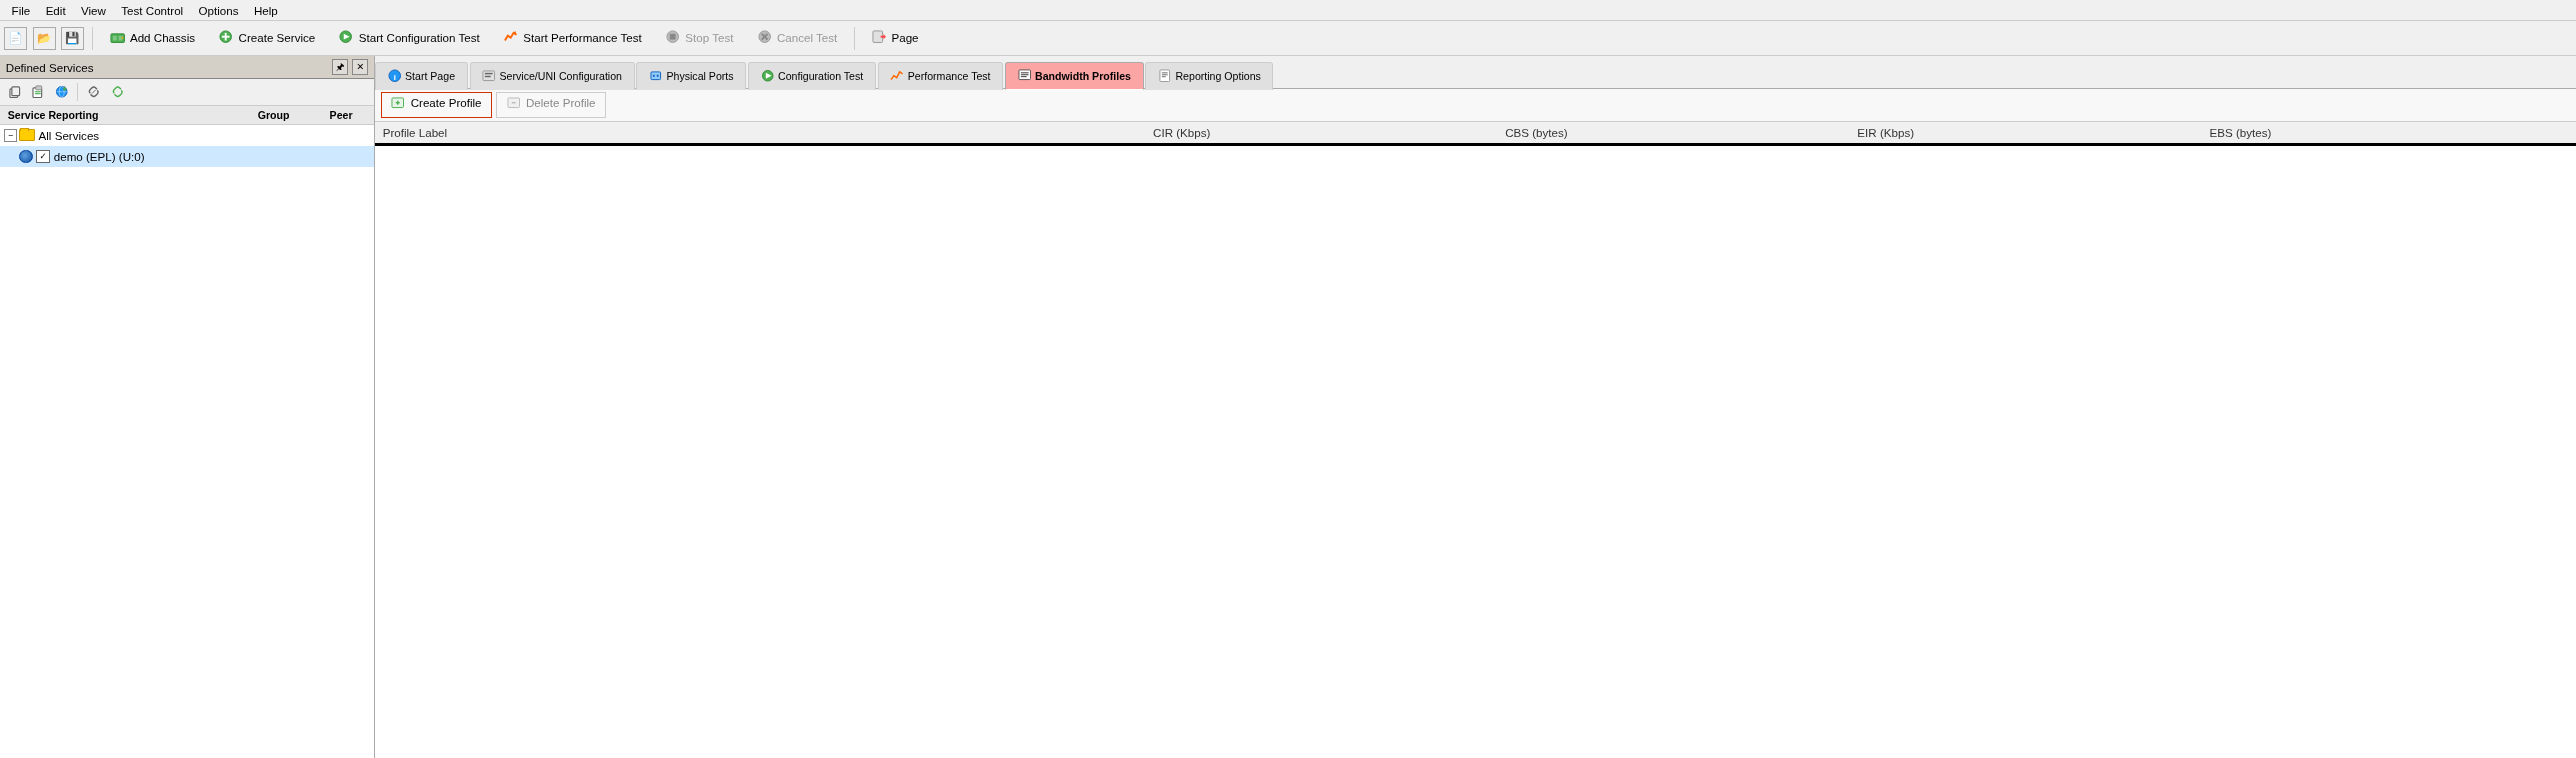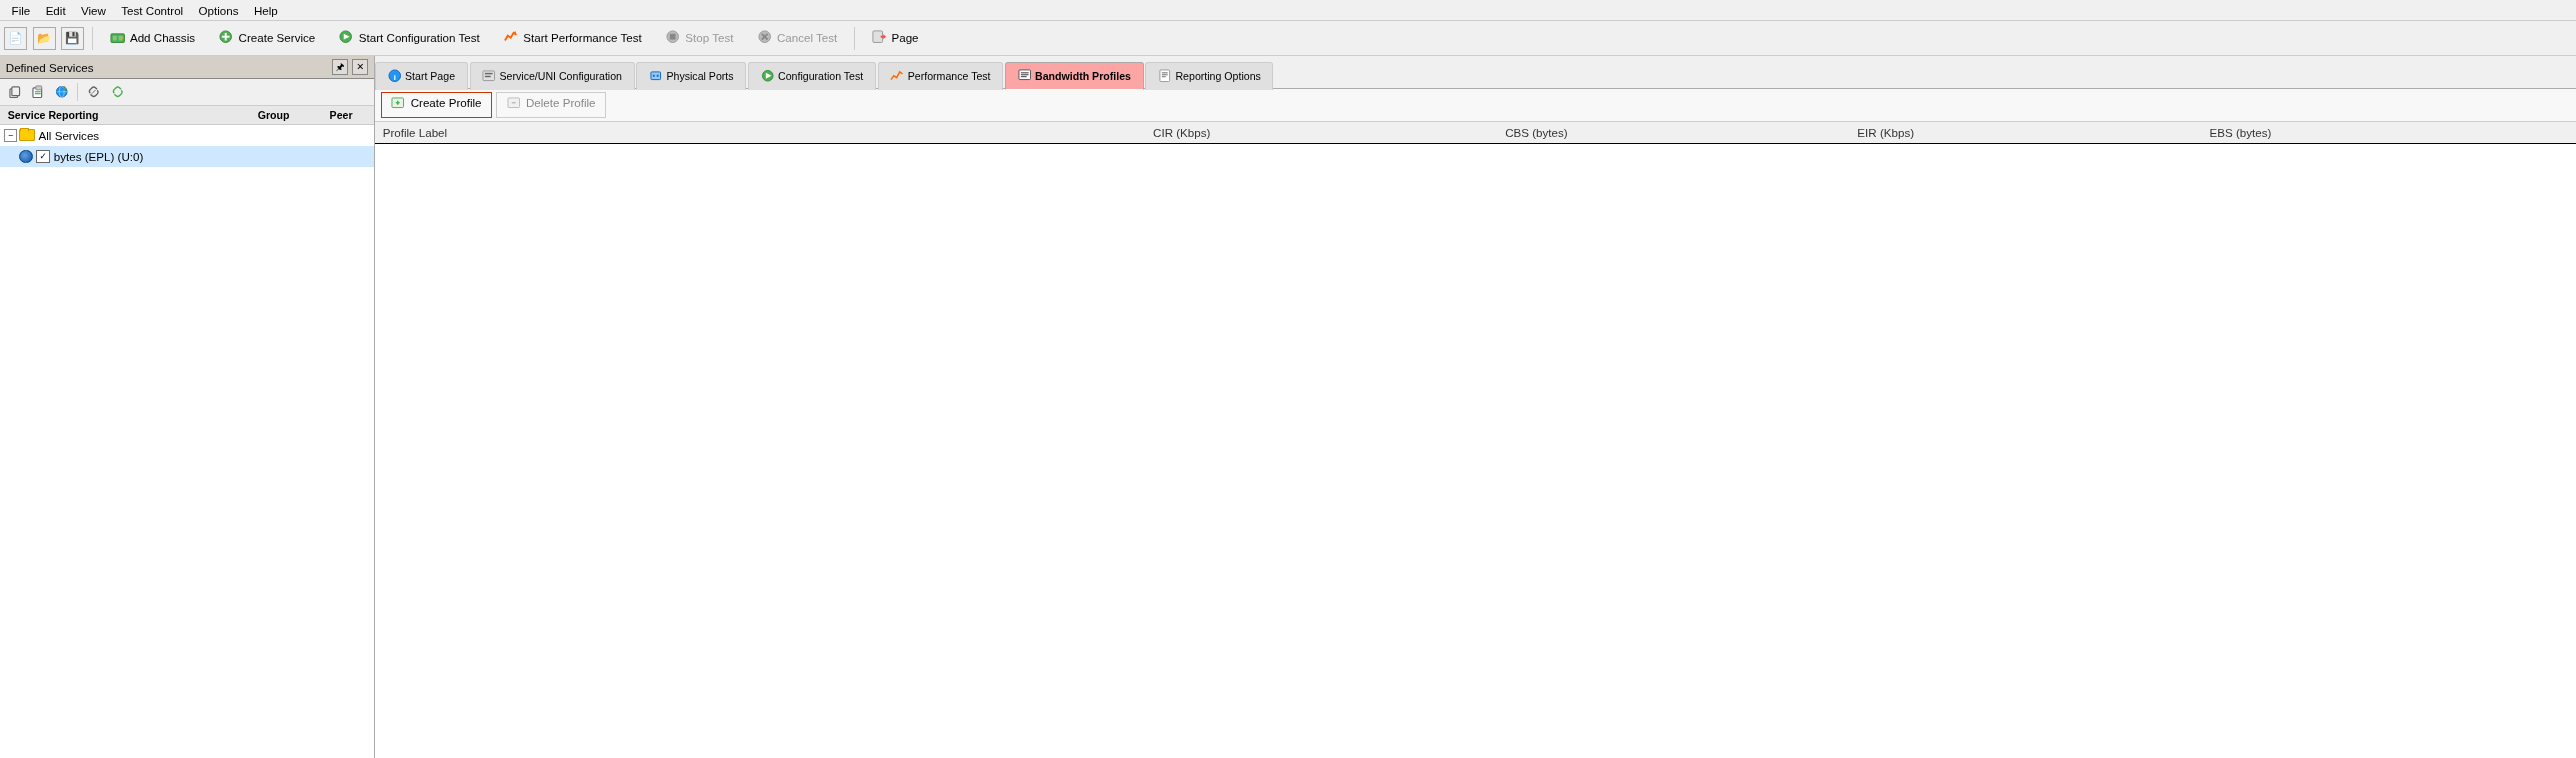--- a/index.html
+++ b/index.html
@@ -232,21 +232,21 @@
 
     
     .data-table {
       width: 100%;
       border-collapse: collapse;
       font-size: 11.6px;
     }
     .data-table th {
       text-align: left;
       padding: 3.9px 7.7px;
-      border-bottom: 1px solid #000000;
+      border-bottom: 3px solid #000000;
       font-weight: normal;
       background: #f0f0f0;
       color: #333;
     }
 
     .content-area {
       flex: 1;
       overflow-y: auto;
       padding: 0;
     }
@@ -438,21 +438,21 @@
         <div class="tree-label">
           <div class="folder-icon"></div>
           <span>All Services</span>
         </div>
       </div>
 
       <div class="tree-row selected" style="padding-left: 19px;">
         <div class="tree-label">
           <div class="globe-icon"></div>
           <div class="cb-icon">✓</div>
-          <span>bytes (EPL) (U:0)</span>
+          <span>demo (EPL) (U:0)</span>
         </div>
       </div>
     </div>
   </div>
 
   <div class="right-panel">
 
     <div class="tab-bar">
       <div class="tab">
         <span>

